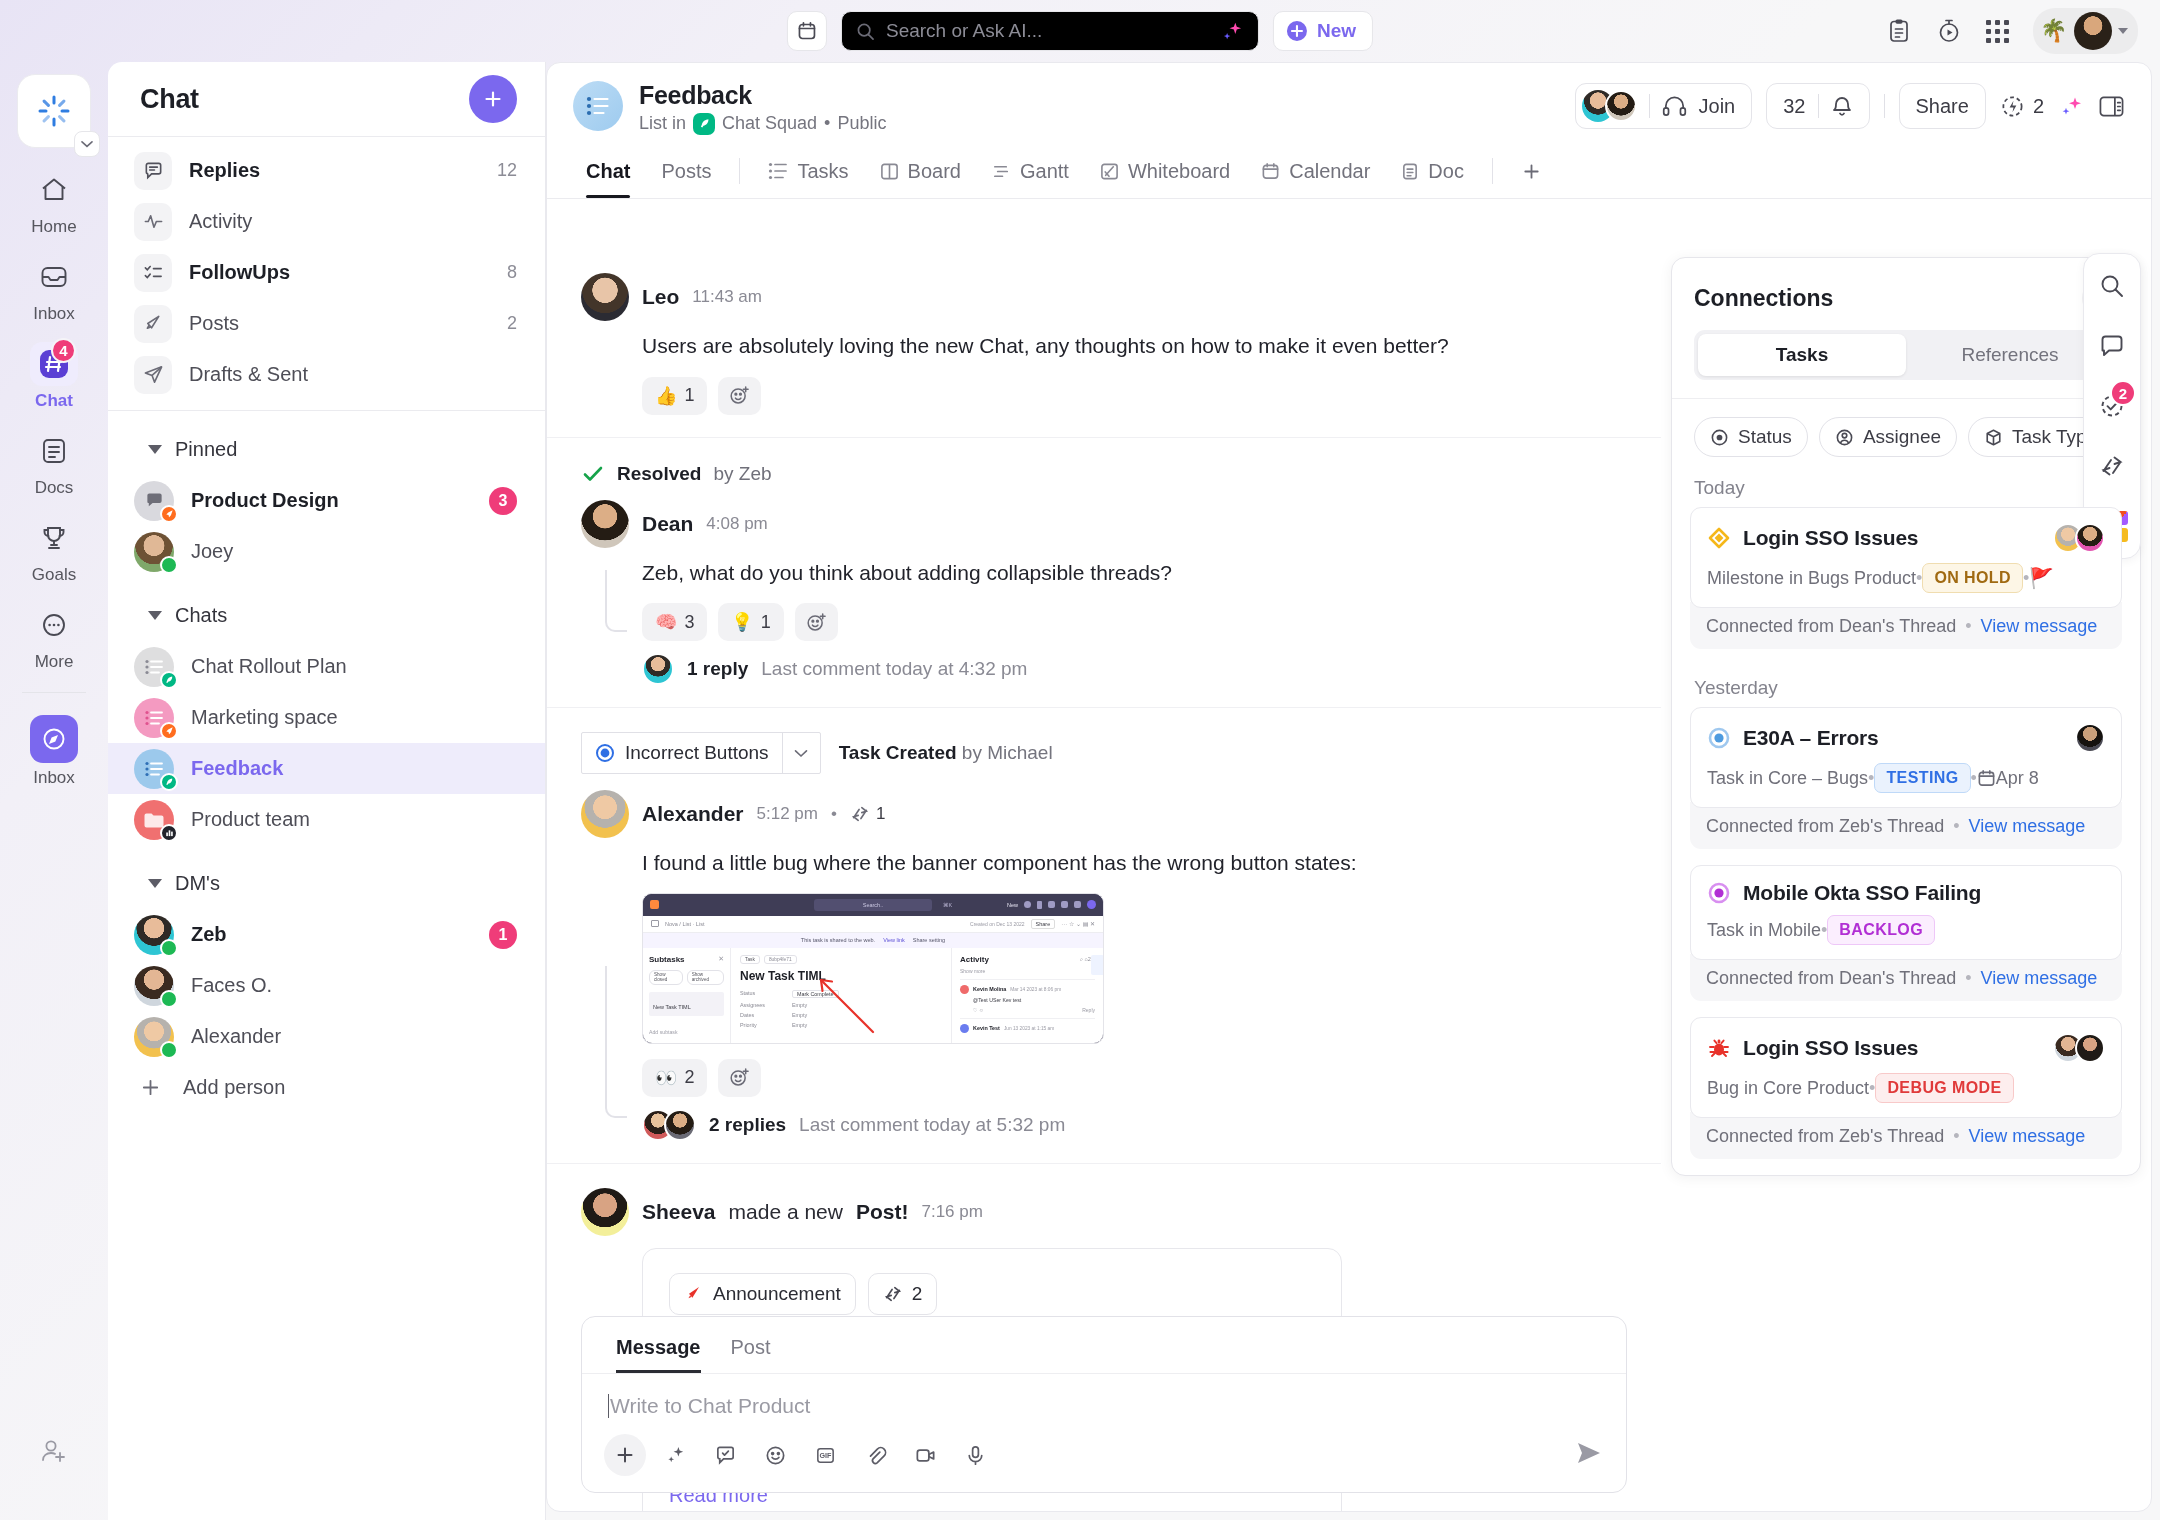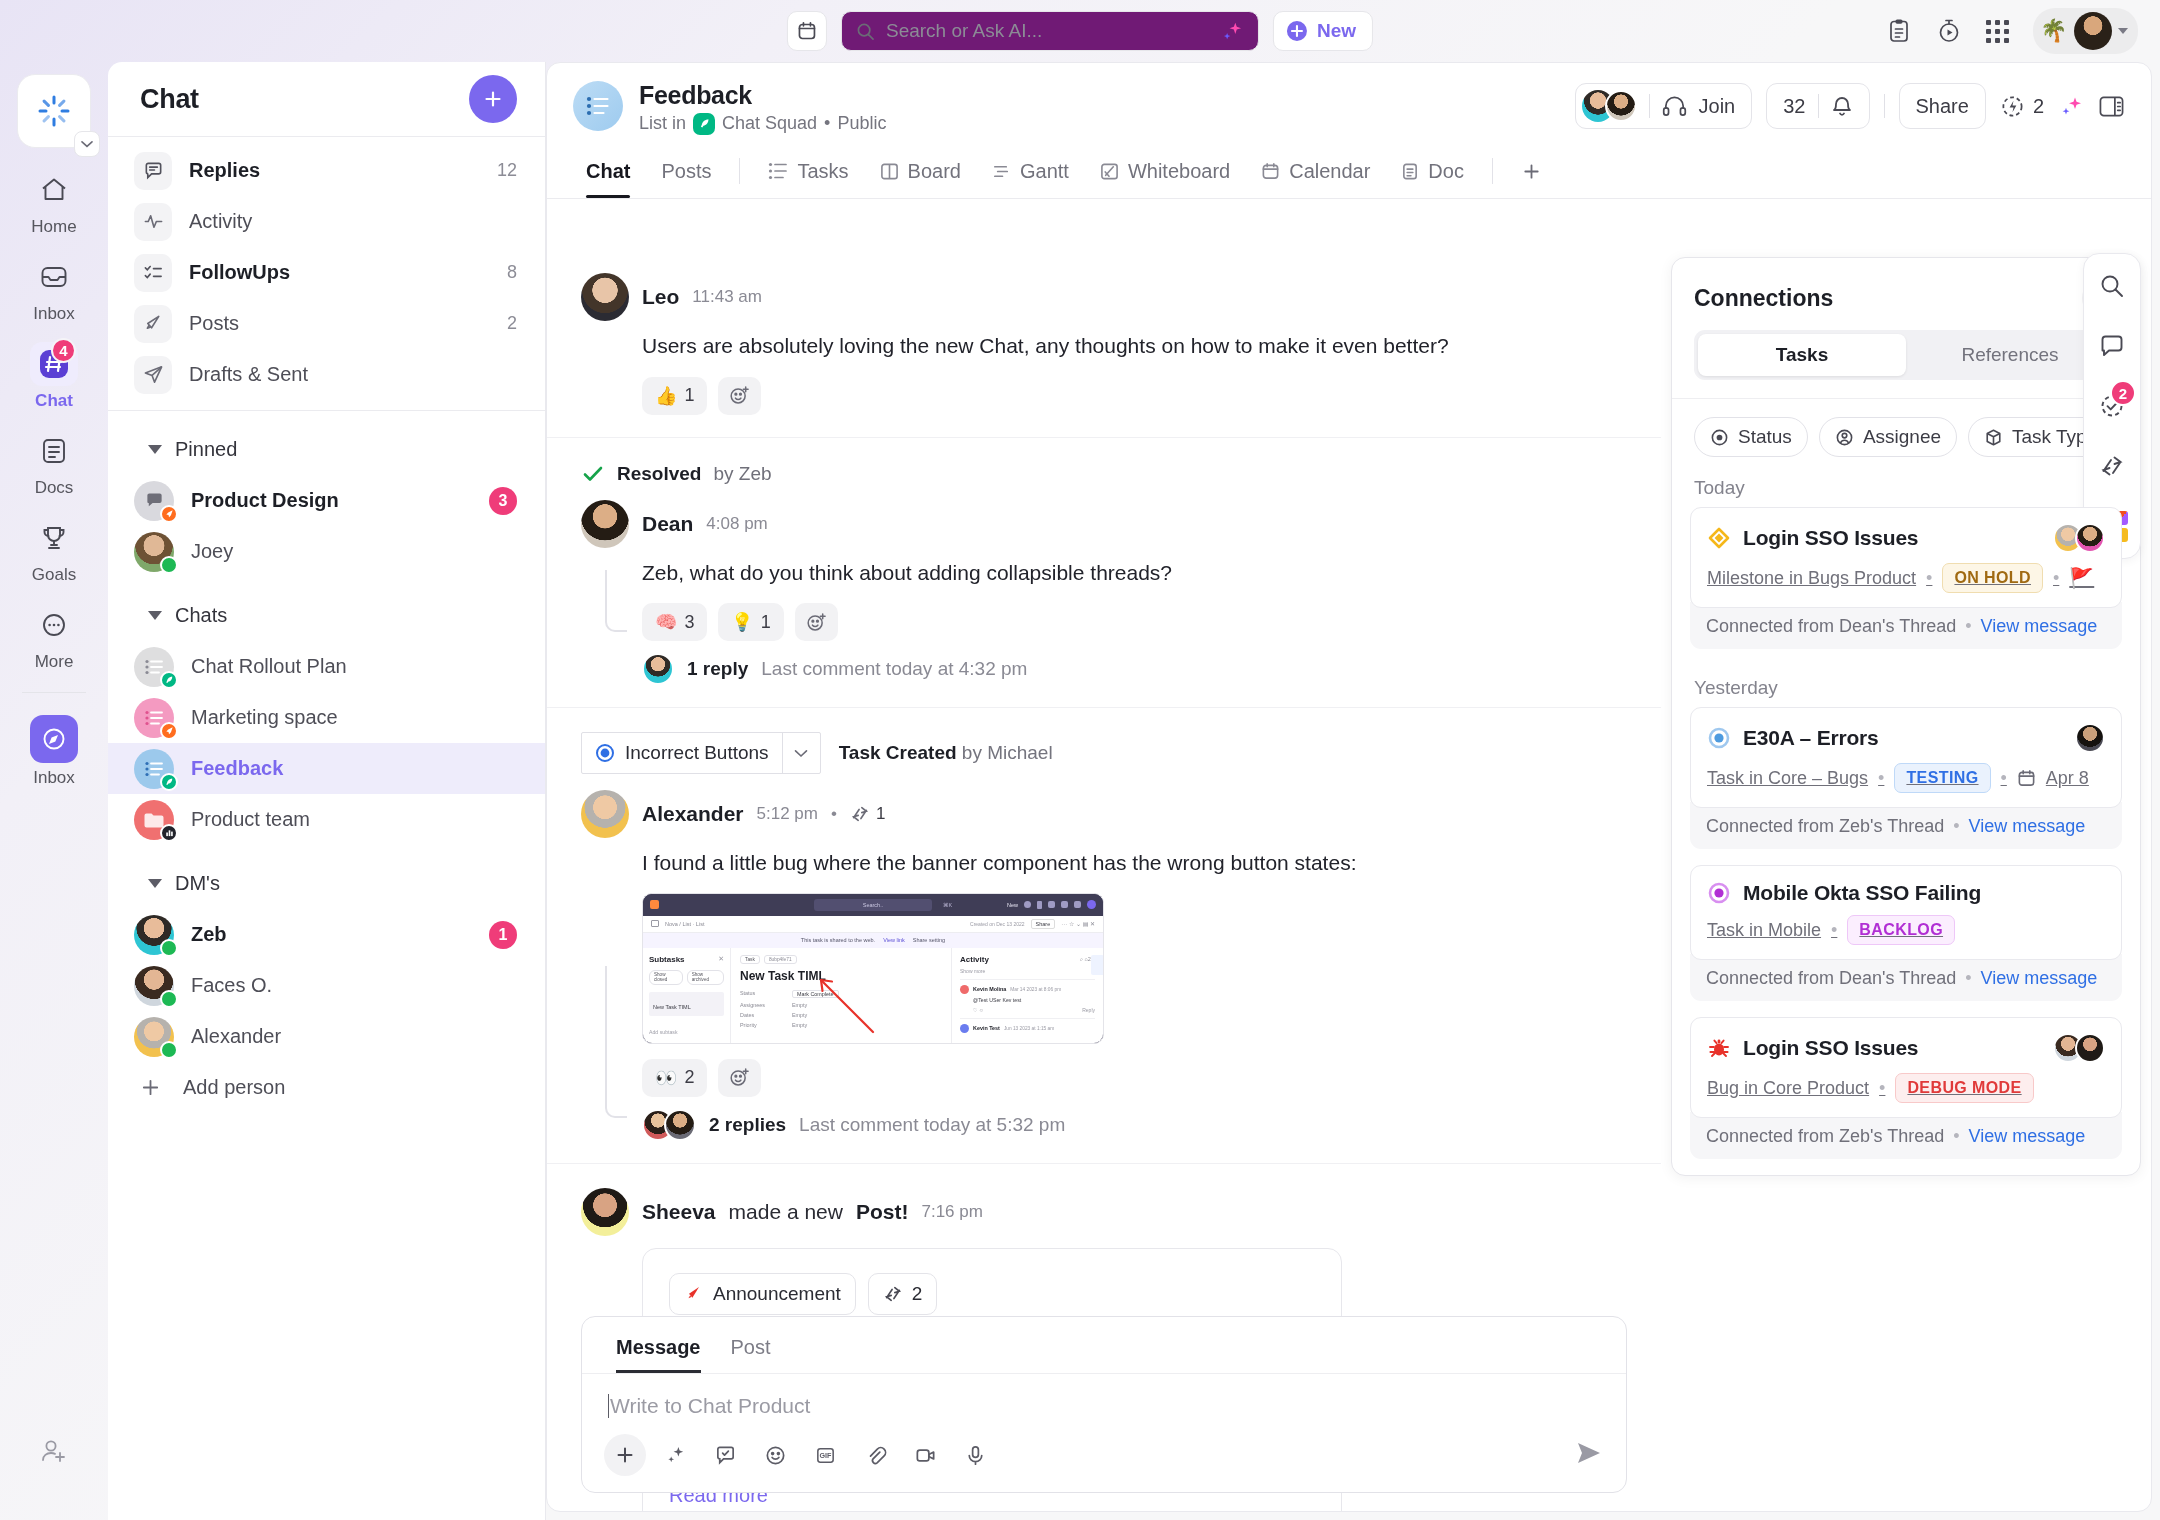--- a/index.html
+++ b/index.html
@@ -13,21 +13,21 @@
   .app { position: relative; width: 2160px; height: 1520px; }
 
   
   .topbar { height: 62px; display: flex; align-items: center; position: relative; }
   .tb-center { position: absolute; left: 50%; transform: translateX(-50%); display: flex; align-items: center; gap: 14px; }
   .tb-sq {
     width: 40px; height: 40px; border-radius: 10px; background: #fff;
     border: 1px solid #e6e6ea; display: flex; align-items: center; justify-content: center;
   }
   .searchbar {
-    width: 418px; height: 40px; background: #701a75; border: 1px solid #e6e6ea;
+    width: 418px; height: 40px; background: #000000; border: 1px solid #e6e6ea;
     border-radius: 10px; display: flex; align-items: center; padding: 0 14px; gap: 11px;
   }
   .searchbar .ph { flex: 1; color: #8c8c96; font-size: 19px; }
   .newbtn {
     height: 40px; background: #fff; border: 1px solid #e6e6ea; border-radius: 10px;
     display: flex; align-items: center; gap: 9px; padding: 0 16px 0 12px;
     color: #7b68ee; font-size: 19px; font-weight: 600;
   }
   .tb-right { position: absolute; right: 22px; display: flex; align-items: center; gap: 24px; }
   .avgroup {
@@ -221,21 +221,21 @@
   .cn-div { height: 1px; background: #eeeef1; margin: 18px 0 0; }
   .filters { display: flex; gap: 11px; padding: 18px 22px 8px; }
   .filt { height: 40px; border: 1px solid #e2e2e8; border-radius: 20px; display: flex; align-items: center; gap: 9px; padding: 0 15px; font-size: 19px; color: #3c3c45; }
   .daylbl { font-size: 19px; color: #83838d; padding: 12px 22px 8px; }
   .tcard { margin: 0 18px 16px; }
   .tcard-top { border: 1px solid #e9e9ee; border-radius: 11px; background: #fff; padding: 15px 16px 14px; position: relative; z-index: 1; }
   .tc-row1 { display: flex; align-items: center; gap: 12px; }
   .tc-name { font-size: 21px; font-weight: 700; letter-spacing: -.2px; }
   .tc-avs { margin-left: auto; display: flex; }
   .tc-av { width: 30px; height: 30px; border-radius: 50%; border: 2px solid #fff; margin-left: -8px; background-size: cover; }
-  .tc-row2 { display: flex; align-items: center; gap: 10px; margin-top: 10px; font-size: 18px; color: #70707a; flex-wrap: wrap; text-decoration: underline; }
+  .tc-row2 { display: flex; align-items: center; margin-top: 10px; font-size: 18px; color: #70707a; flex-wrap: wrap; }
   .dotsep { color: #b5b5bd; }
   .status {
     height: 30px; border-radius: 7px; display: flex; align-items: center; padding: 0 11px;
     font-size: 16px; font-weight: 700; letter-spacing: .4px; border: 1px solid;
   }
   .tcard-foot {
     background: #f6f6f8; border-radius: 0 0 11px 11px; margin: -6px 0 0 0; padding: 14px 16px 12px;
     font-size: 18px; color: #70707a; display: flex; align-items: center; gap: 9px;
   }
   .vlink { color: #2f6fe4; }

